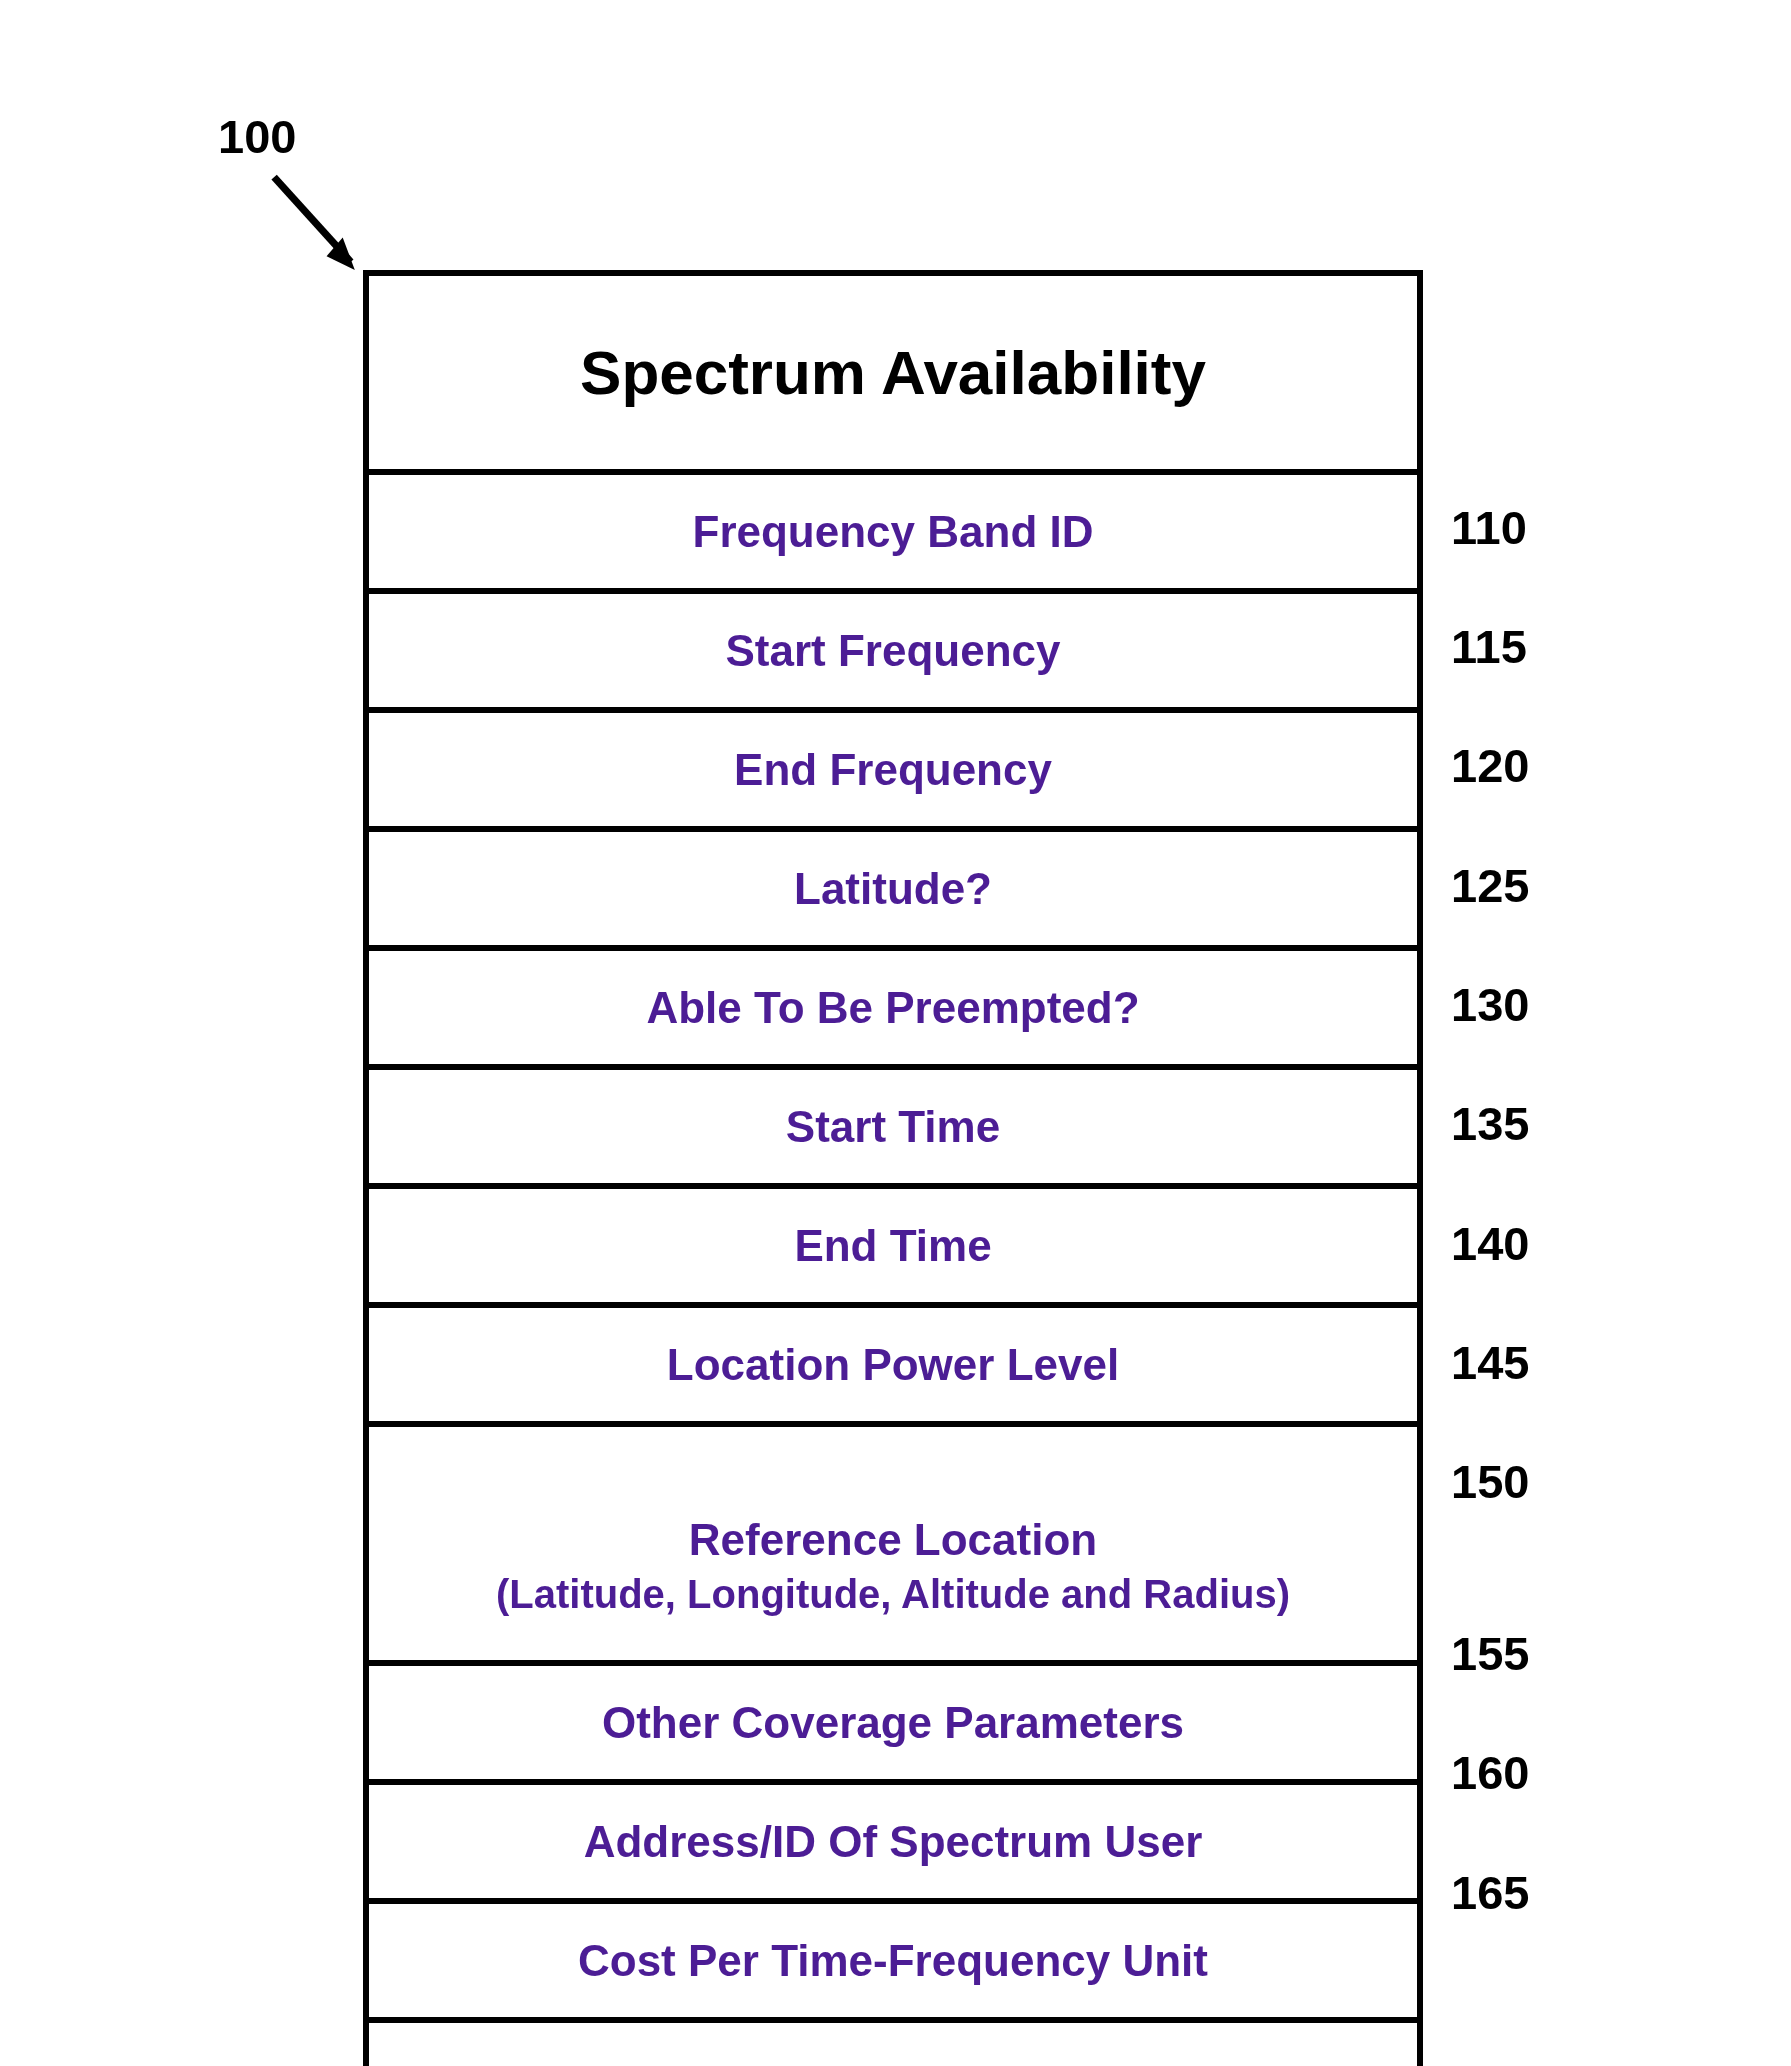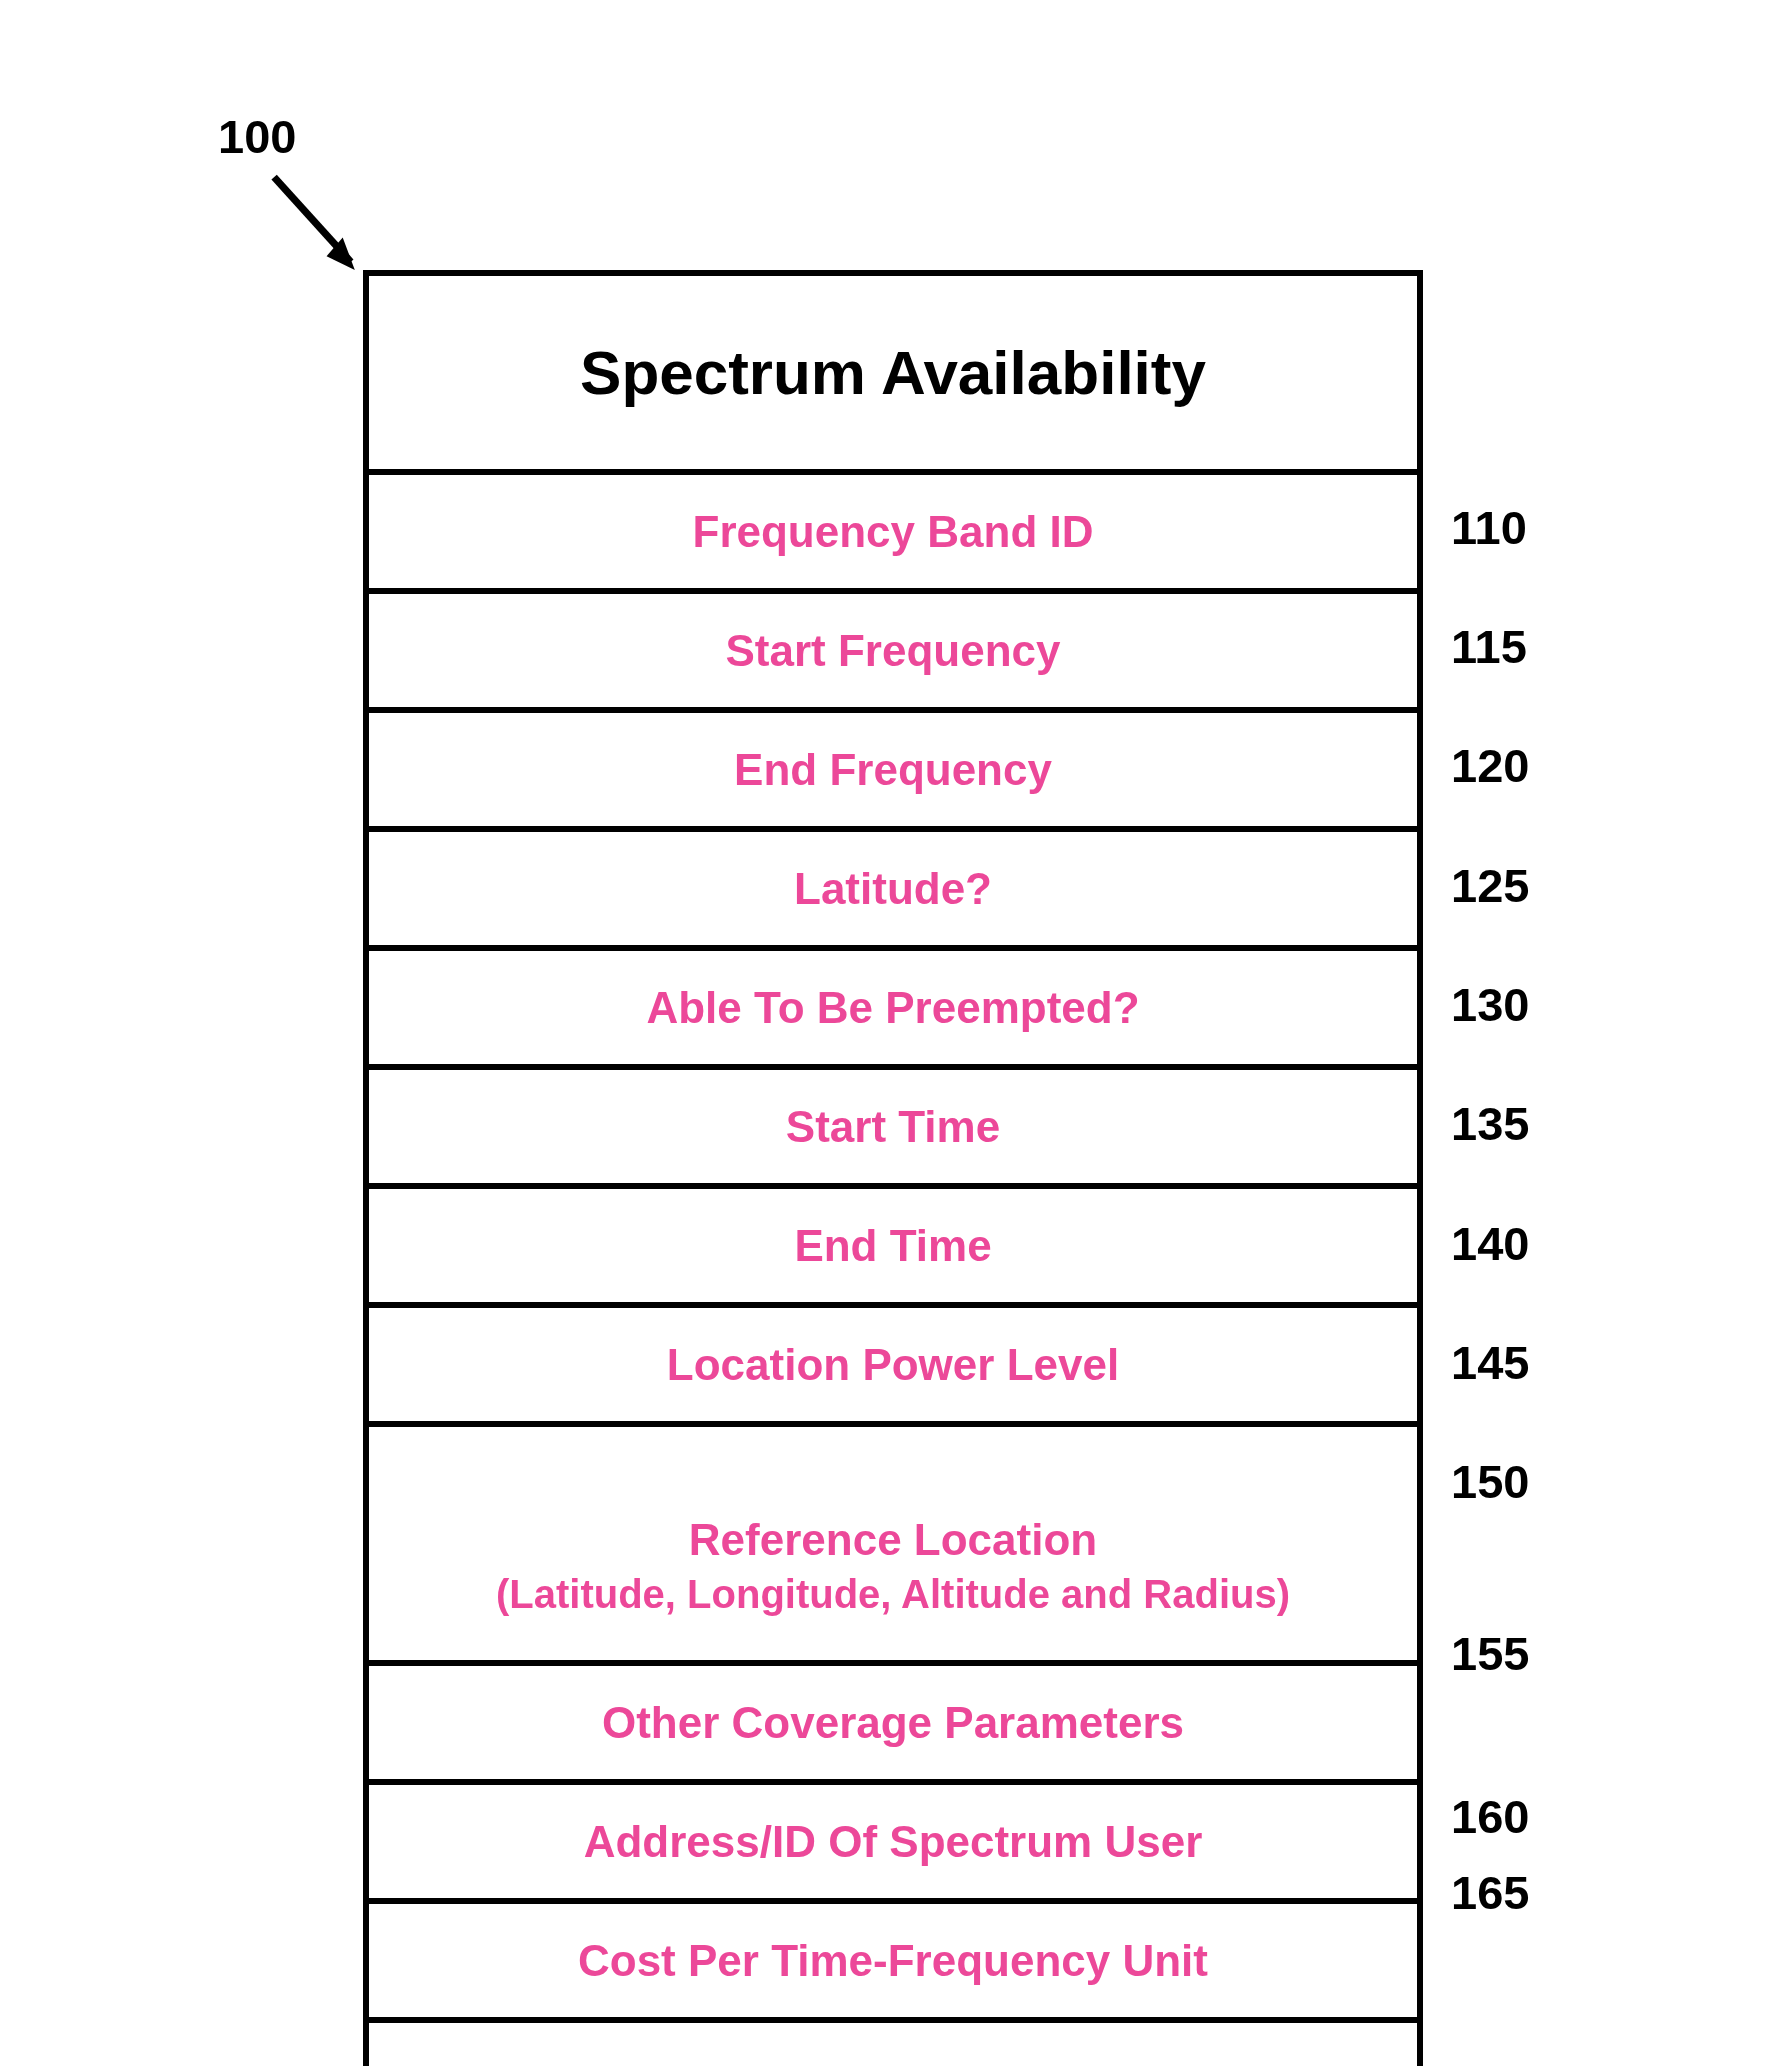--- a/index.html
+++ b/index.html
@@ -51,21 +51,21 @@
   }
 
   .row {
     height: 113px;
     border-bottom: 6.4px solid #000;
     display: flex;
     align-items: center;
     justify-content: center;
     font-size: 44px;
     font-weight: 700;
-    color: #ec4899;
+    color: #4c1d95;
     padding: 0 16px;
   }
 
   .row.tall {
     height: 165px;
     flex-direction: column;
     line-height: 1.3;
     padding: 12px 16px;
     margin-top: 44px;
   }
@@ -120,15 +120,15 @@
 <div class="row-label" style="top: 500px; left: 1451px;">110</div>
 <div class="row-label" style="top: 619px; left: 1451px;">115</div>
 <div class="row-label" style="top: 738px; left: 1451px;">120</div>
 <div class="row-label" style="top: 858px; left: 1451px;">125</div>
 <div class="row-label" style="top: 977px; left: 1451px; text-align: right;">130</div>
 <div class="row-label" style="top: 1096px; left: 1451px;">135</div>
 <div class="row-label" style="top: 1216px; left: 1451px;">140</div>
 <div class="row-label" style="top: 1335px; left: 1451px;">145</div>
 <div class="row-label" style="top: 1454px; left: 1451px;">150</div>
 <div class="row-label" style="top: 1626px; left: 1451px;">155</div>
-<div class="row-label" style="top: 1745px; left: 1451px; margin-top: 44px;">160</div>
+<div class="row-label" style="top: 1745px; left: 1451px;">160</div>
 <div class="row-label" style="top: 1865px; left: 1451px;">165</div>
 
 
 </body></html>

